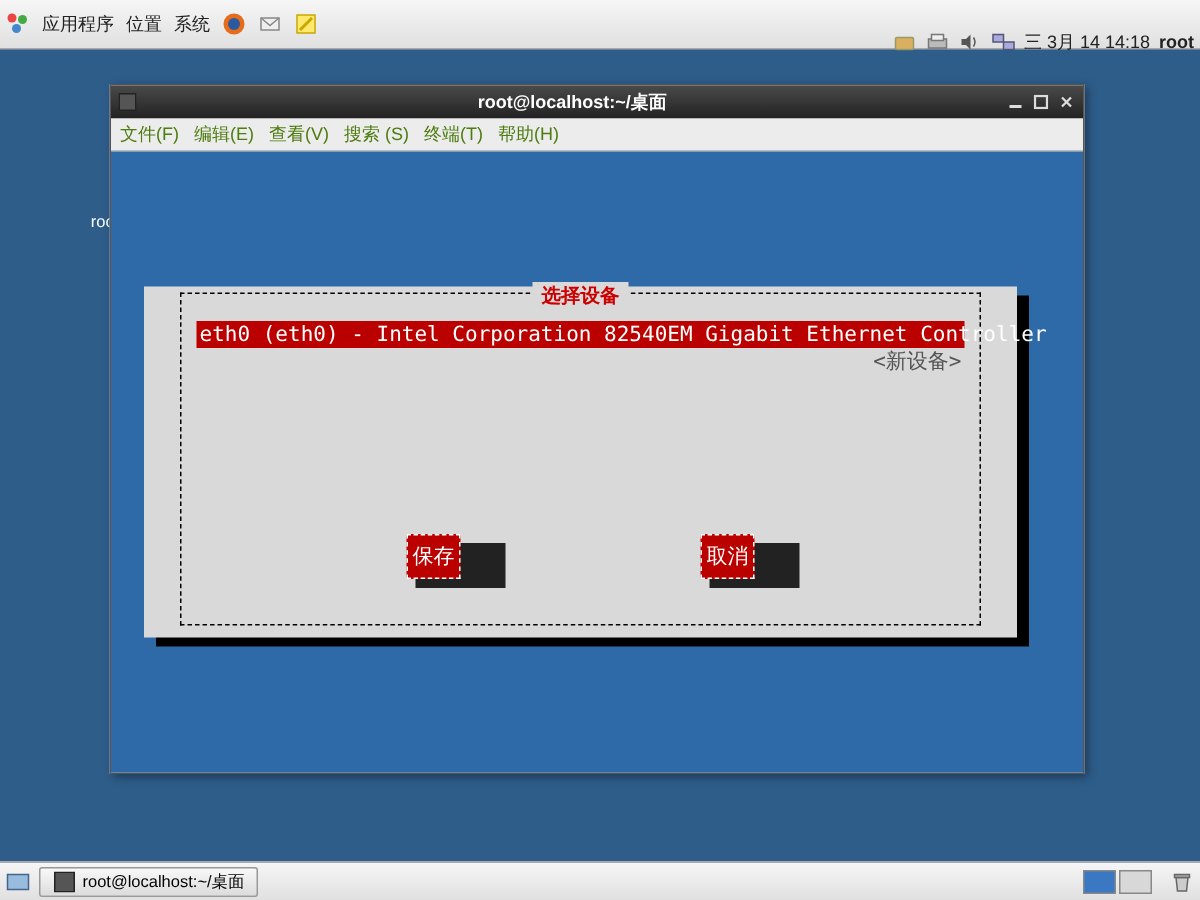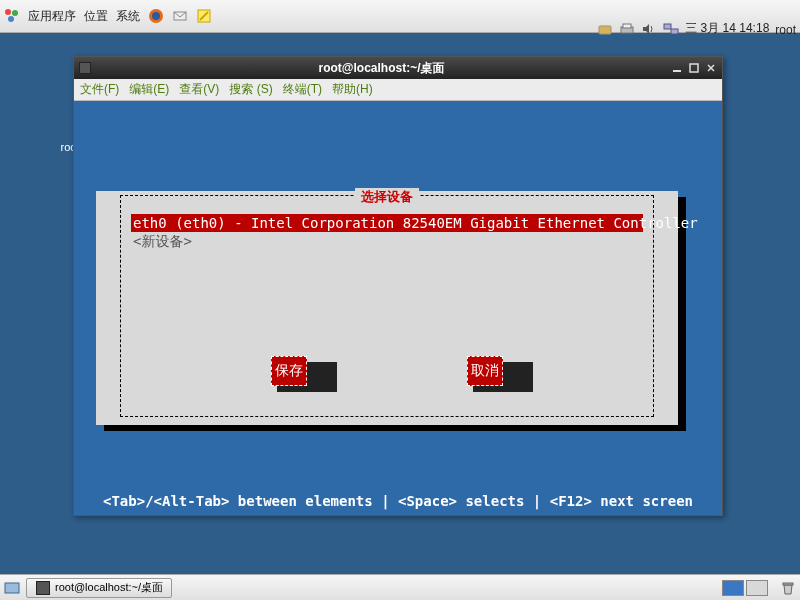--- a/index.html
+++ b/index.html
@@ -19,21 +19,21 @@
     height: 24px;
     background: linear-gradient(#f6f6f6, #e0e0e0);
     border-bottom: 1px solid #aaa;
     display: flex;
     align-items: center;
     padding: 16px 4px;
     gap: 8px;
     z-index: 100;
   }
   .panel-left { display: flex; align-items: center; gap: 8px; }
-  .panel-right { margin-left: auto; display: flex; align-items: flex-end; gap: 6px; margin-top: 24px; }
+  .panel-right { margin-left: auto; display: flex; align-items: center; gap: 6px; margin-top: 24px; }
   .panel-icon-box { width:16px; height:16px; display:inline-flex; align-items:center; justify-content:center; }
   .panel-item { font-size: 12px; color:#222; }
   
   .desktop-icon {
     position:absolute;
     left:60px; top:140px;
     text-align:center;
     width:60px;
     color:#fff;
     font-size:11px;
@@ -113,21 +113,21 @@
   .tui-item {
     font-size:14px;
     line-height:18px;
     white-space:pre;
     padding:0 2px;
   }
   .tui-item.selected {
     background:#b00;
     color:#fff;
   }
-  .tui-item.gray { color:#555; }
+  .tui-item.gray { color:#555;text-align:right; }
   .tui-buttons {
     position:absolute;
     bottom:30px; left:0; right:0;
     display:flex;
     justify-content:center;
     gap:160px;
   }
   .tui-button-wrap { position:relative; }
   .tui-button-shadow {
     position:absolute;
@@ -235,21 +235,21 @@
           <path d="M10 5 Q12 8 10 11" stroke="#555" fill="none"></path>
         </svg>
     </span>
     <span class="panel-icon-box">
       <svg width="16" height="16" viewBox="0 0 16 16">
           <rect x="1" y="3" width="7" height="5" fill="#aad" stroke="#557"></rect>
           <rect x="8" y="8" width="7" height="5" fill="#aad" stroke="#557"></rect>
         </svg>
     </span>
     <span class="panel-item">三 3月 14 14:18</span>
-    <span class="panel-item" style="font-weight:normal;">root</span>
+    <span class="panel-item" style="font-weight:bold;">root</span>
   </div>
 </div>
 
 <div class="desktop-icon" style="left:58px; top:140px;">
   <span style="white-space:normal;">root 的主文件夹</span>
 </div>
 
 <div class="terminal-window">
   <div class="titlebar">
     <span class="app-icon">
@@ -299,21 +299,20 @@
             <div class="tui-button">保存</div>
           </div>
           <div class="tui-button-wrap">
             <div class="tui-button-shadow"></div>
             <div class="tui-button">取消</div>
           </div>
         </div>
       </div>
     </div>
 
-    <div class="hint-line">&lt;Tab&gt;/&lt;Alt-Tab&gt; between elements   |   &lt;Space&gt; selects   |  &lt;F12&gt; next screen</div>
   </div>
 </div>
 
 <div class="bottom-panel">
   <span class="panel-icon-box">
     <svg width="16" height="16" viewBox="0 0 16 16">
         <rect x="1" y="3" width="14" height="10" fill="#9bd" stroke="#468"></rect>
       </svg>
   </span>
   <div class="task-btn">

